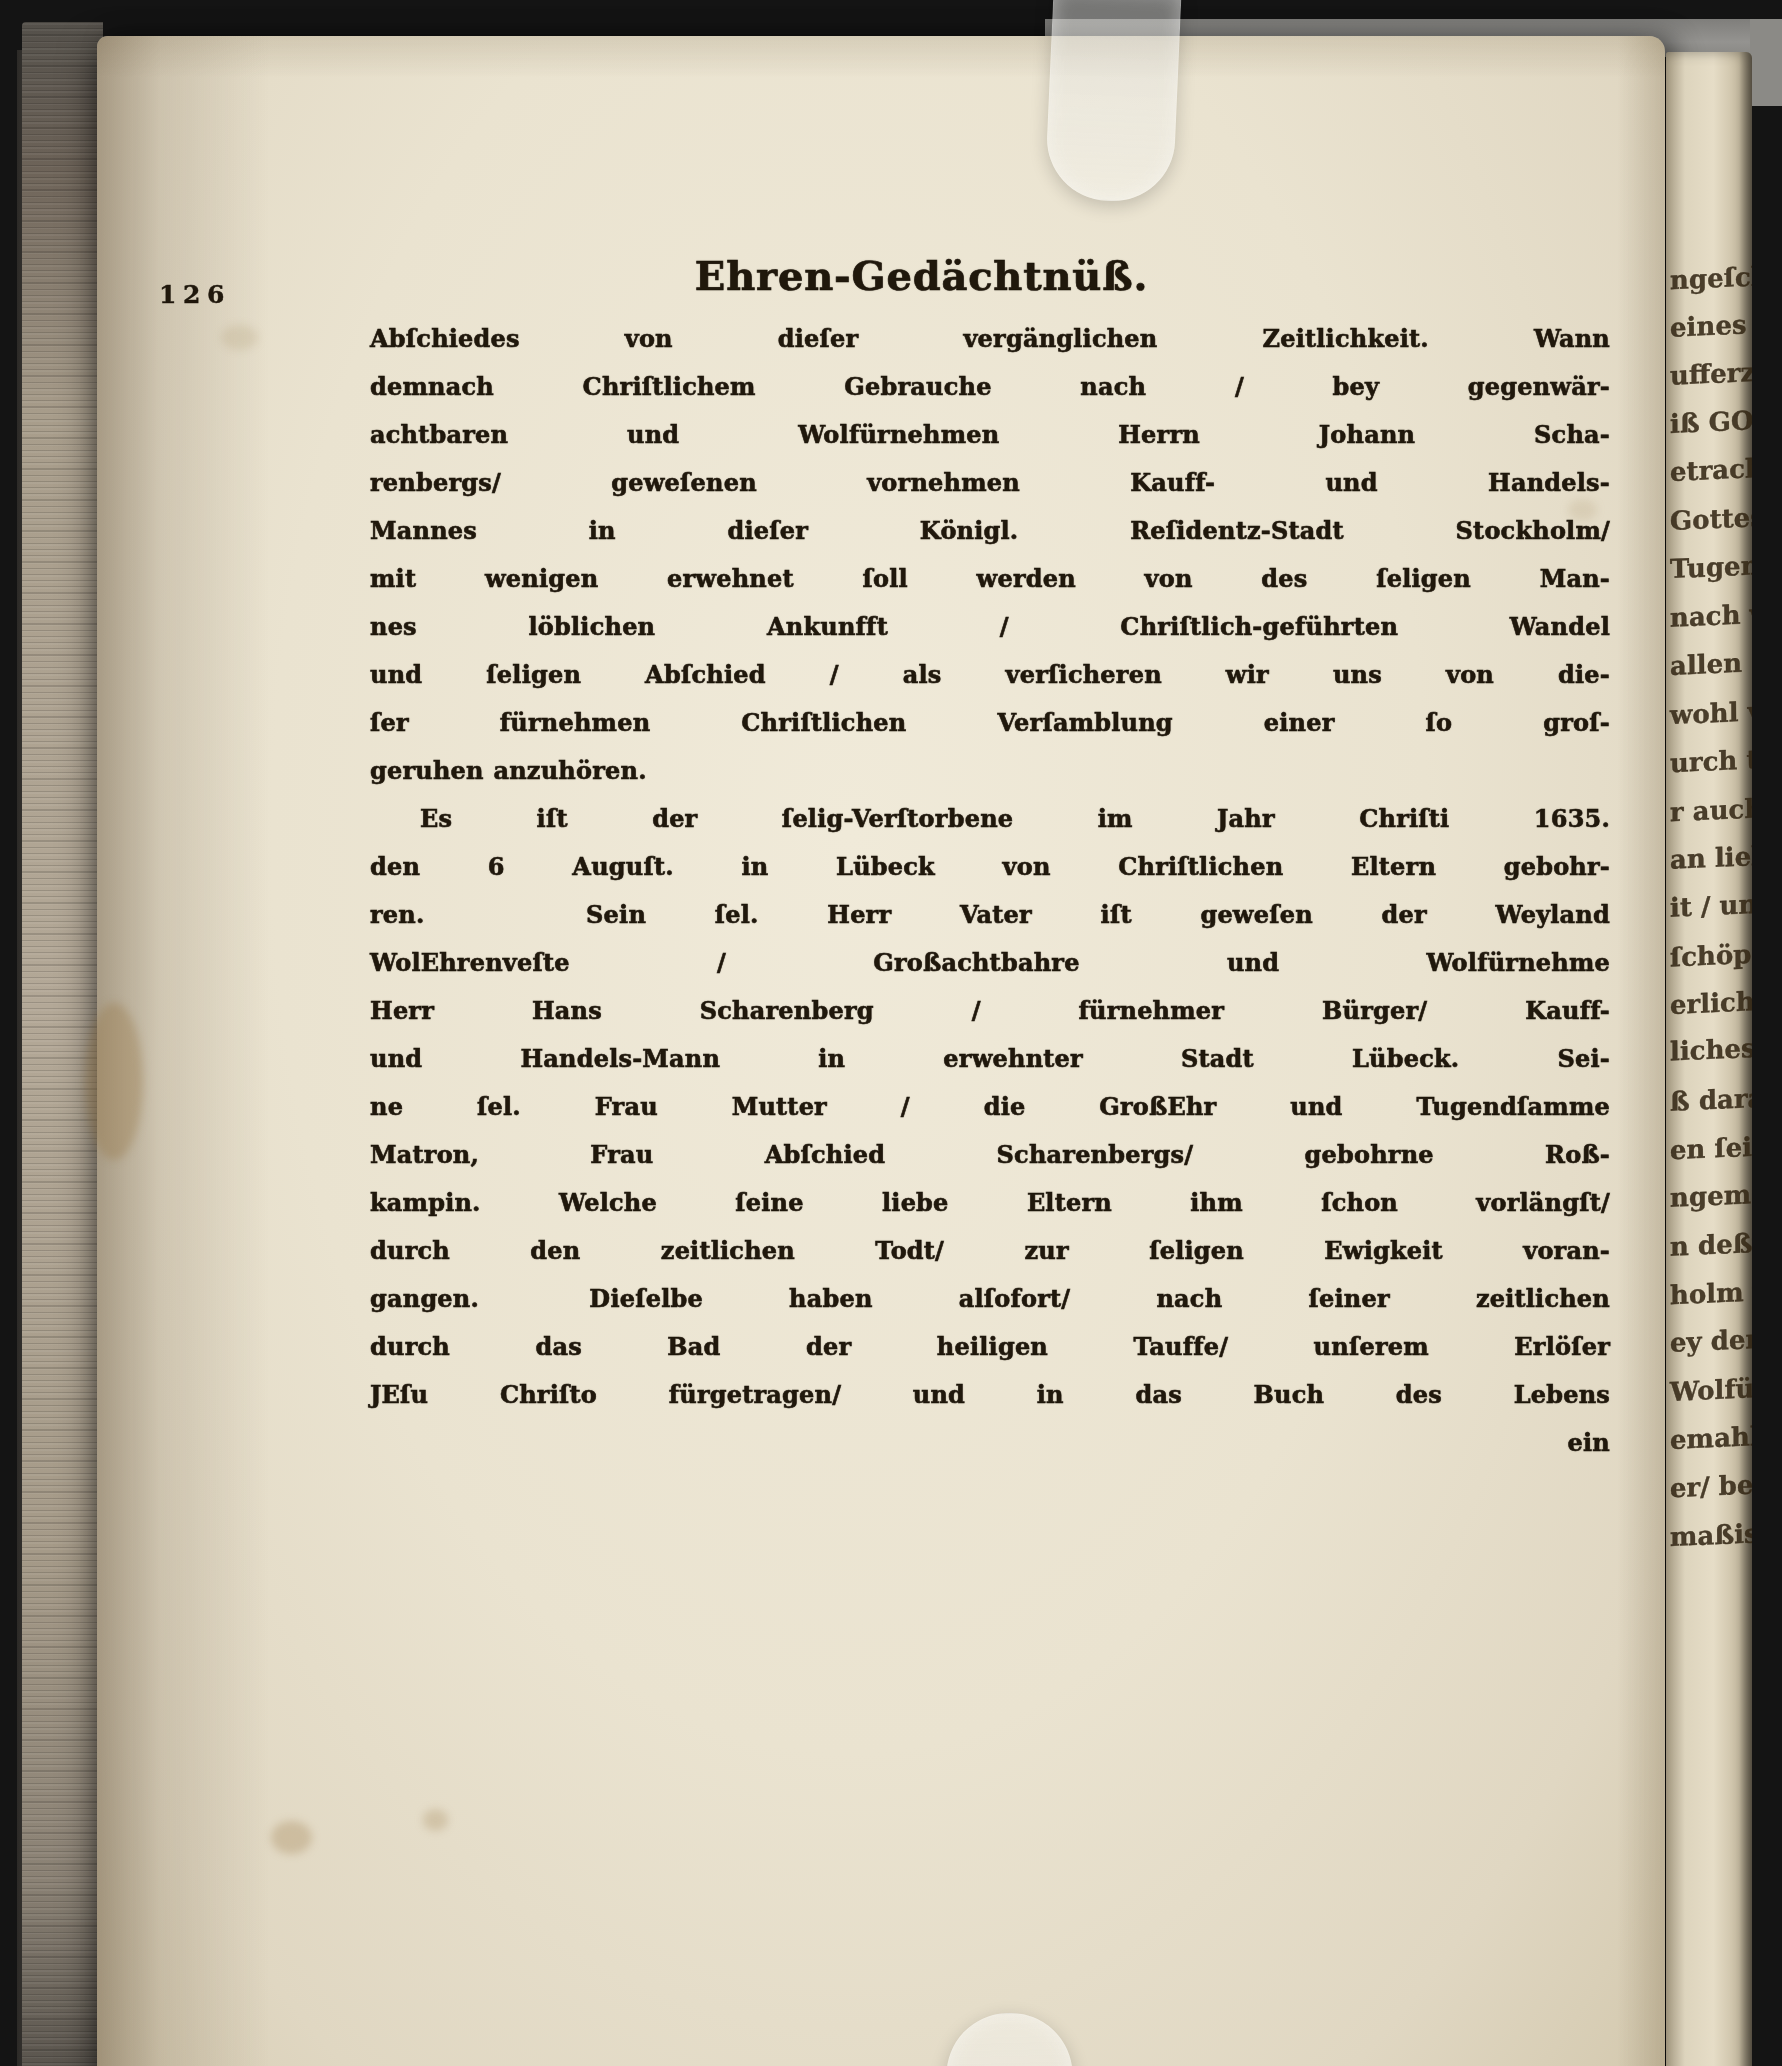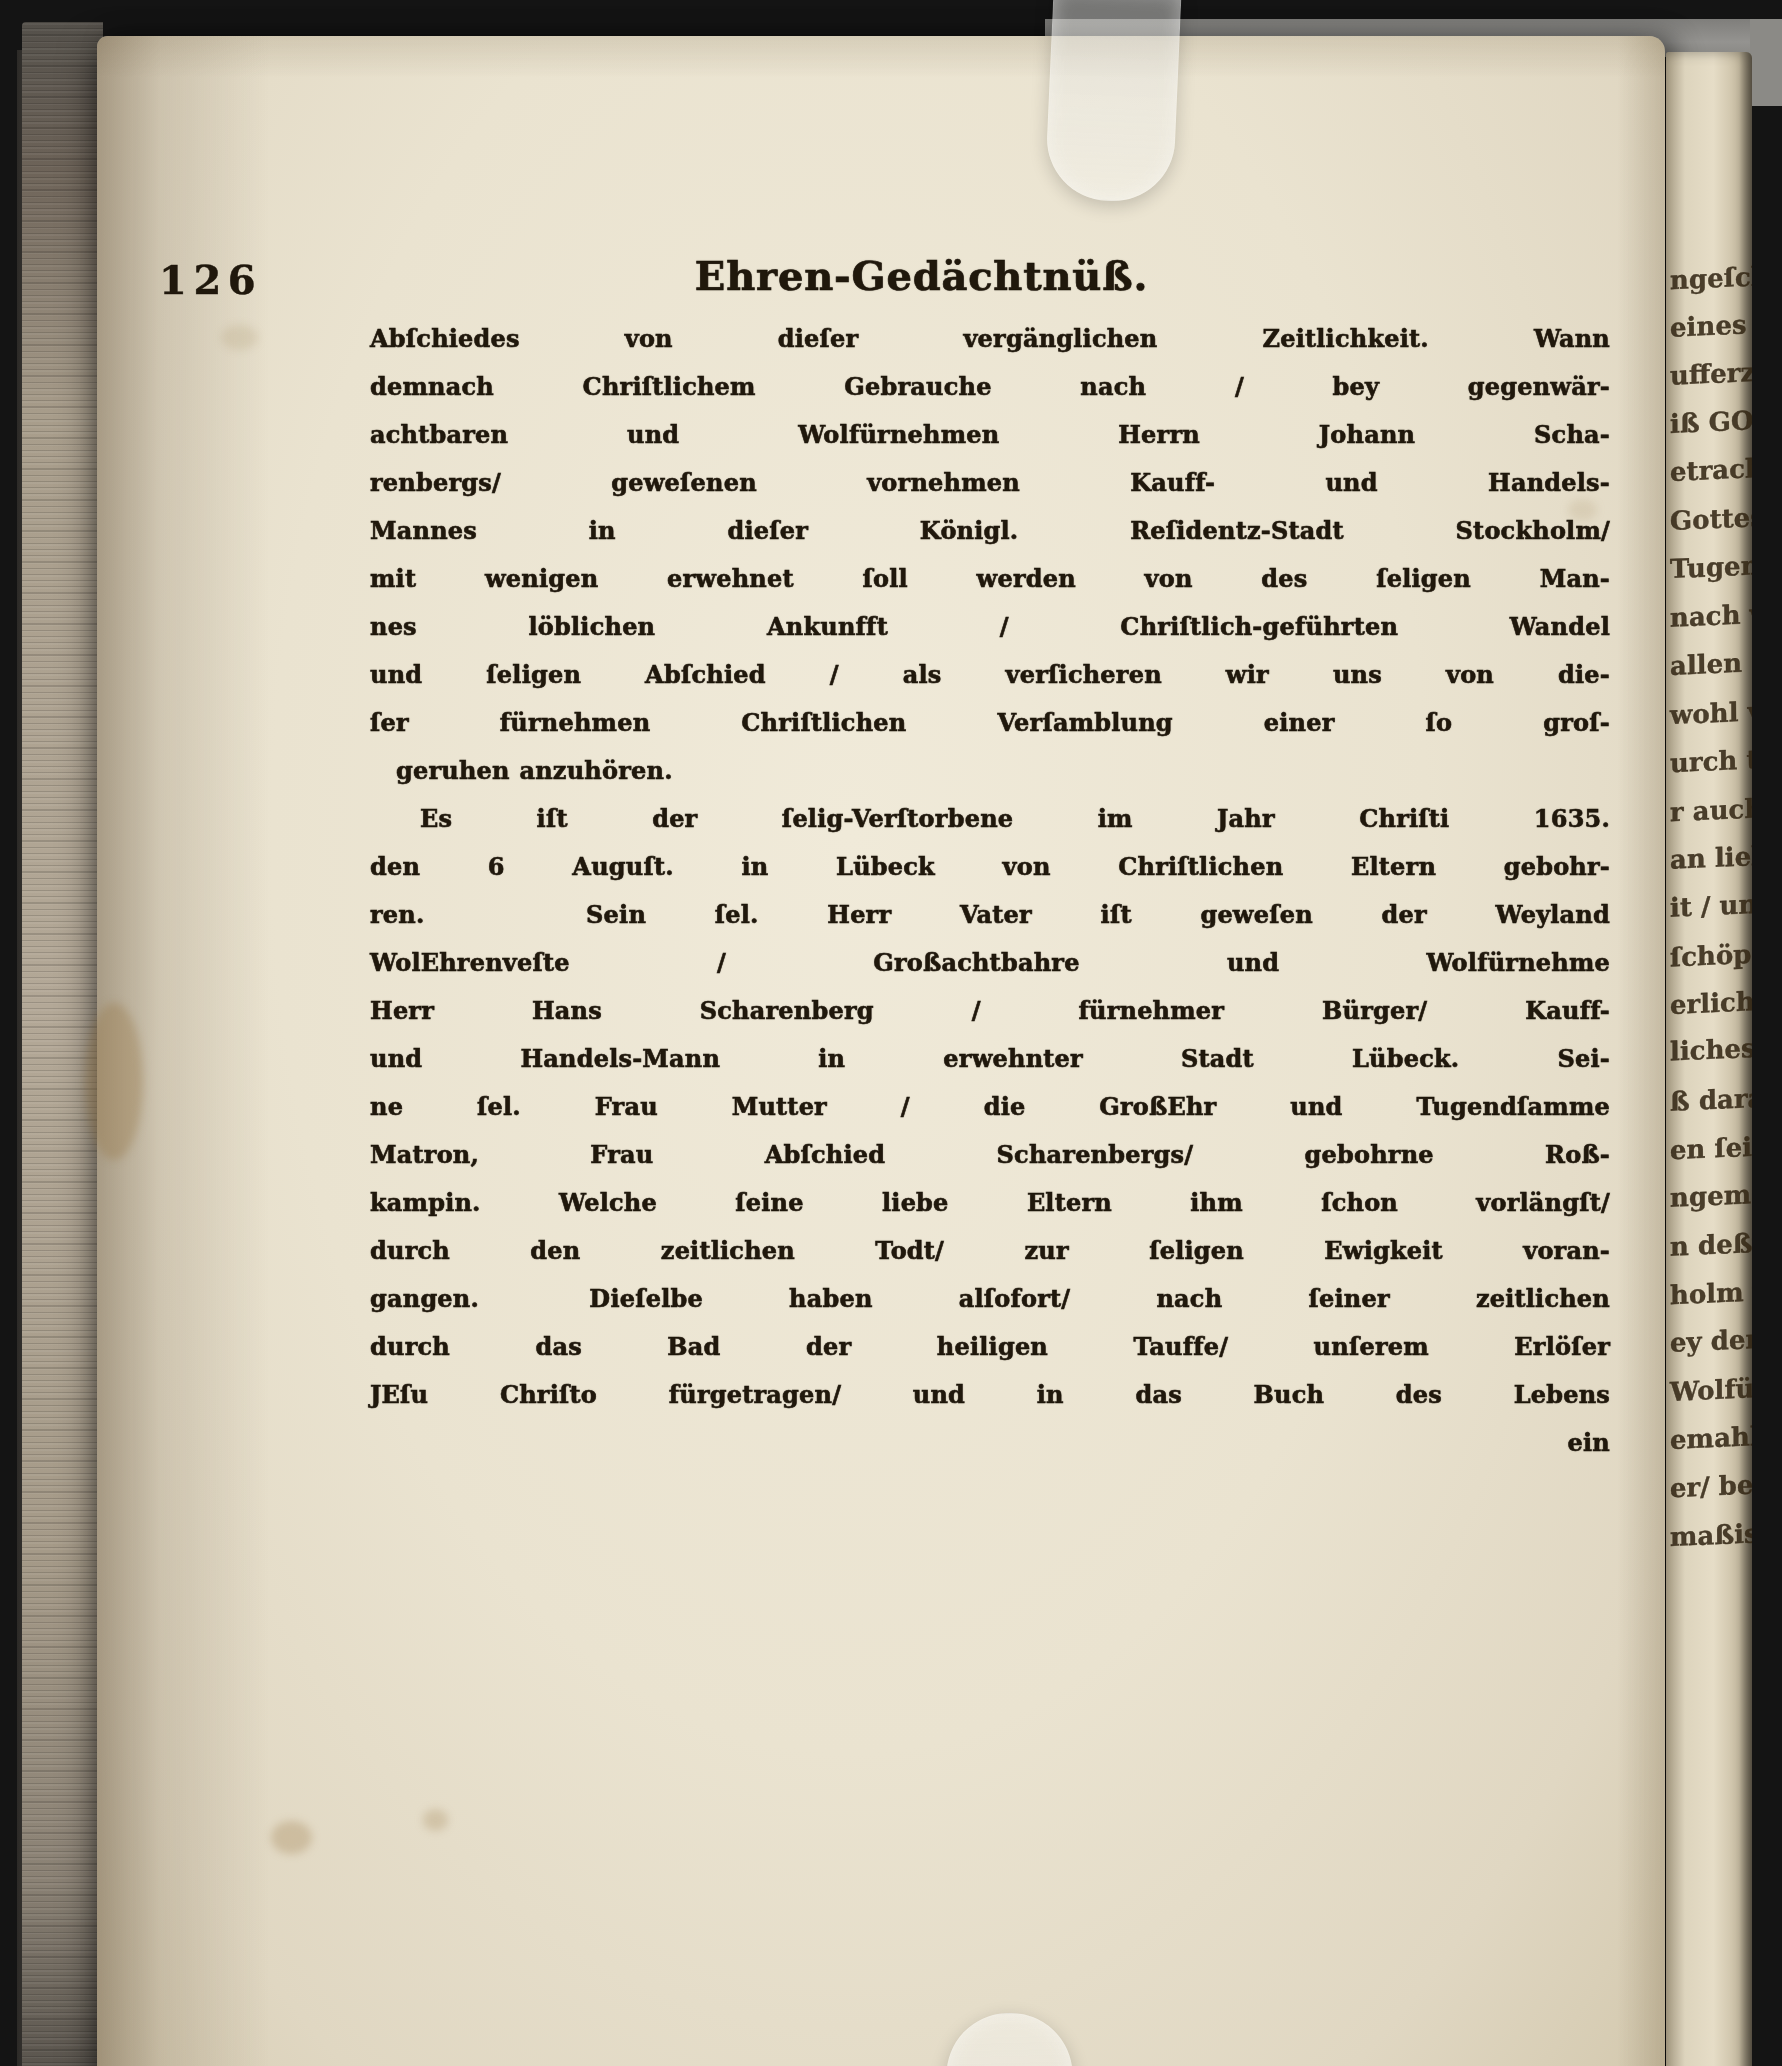--- a/index.html
+++ b/index.html
@@ -63,22 +63,22 @@
 
   .stain { position: absolute; border-radius: 50%; filter: blur(4.1px); pointer-events: none; }
   .stain.s1 { left: -12.4px; top: 967px; width: 58px; height: 157px; background: rgba(150,118,66,0.34); }
   .stain.s2 { left: 174px; top: 1785px; width: 41px; height: 33px;  background: rgba(155,124,72,0.30); }
   .stain.s3 { left: 326px; top: 1773px; width: 25px;  height: 21.5px;  background: rgba(155,124,72,0.26); }
   .stain.s4 { left: 124px; top: 289px;  width: 37px;  height: 25px;  background: rgba(150,120,70,0.15); }
   .stain.s5 { left: 1471px; top: 463px; width: 29px; height: 22px;  background: rgba(150,120,70,0.14); }
 
   
   .page-number {
-    position: absolute; left: 62px; top: 220px;
-    font-size: 40px; font-weight: 700; letter-spacing: 6.6px;
+    position: absolute; left: 62px; top: 244px;
+    font-size: 25px; font-weight: 700; letter-spacing: 6.6px;
     color: var(--ink, #20180c);
     -webkit-text-stroke: 0.5px rgba(25,18,8,0.85);
   }
   .header {
     position: absolute; left: 99px; right: 18px; top: 216px; text-align: center;
     font-size: 40px; font-weight: 700; letter-spacing: 0.8px;
     color: var(--ink, #20180c);
     -webkit-text-stroke: 0.7px rgba(25,18,8,0.9);
     text-shadow: 0 0 1.7px rgba(30,20,8,0.35);
   }
@@ -87,21 +87,21 @@
     color: var(--ink, #20180c);
   }
   .line {
     font-size: 24px; font-weight: 700; line-height: 48px;
     letter-spacing: 0.2px; word-spacing: 1.2px;
     text-align: justify; text-align-last: justify;
     -webkit-text-stroke: 0.6px rgba(25,18,8,0.9);
     text-shadow: 0 0 1.7px rgba(30,20,8,0.32);
   }
   .line.indent { text-indent: 50px; }
-  .line.last { text-align: left; text-align-last: left; margin-left: 26px; }
+  .line.last { text-align: left; text-align-last: left; }
   .line.catchword { text-align: right; text-align-last: right; }
 
   
   .next-page {
     position: absolute; left: 1666px; top: 52px; width: 86px; height: 2064px;
     overflow: hidden;
     background: linear-gradient(90deg, #a2977f 0%, #ddd4bd 22%, #e6ddc7 55%, #c8bda3 85%, #776e5c 100%);
     border-radius: 2.5px 5.8px 5.8px 2.5px;
     box-shadow: -7.4px 0 12.4px rgba(0,0,0,0.35) inset;
   }

